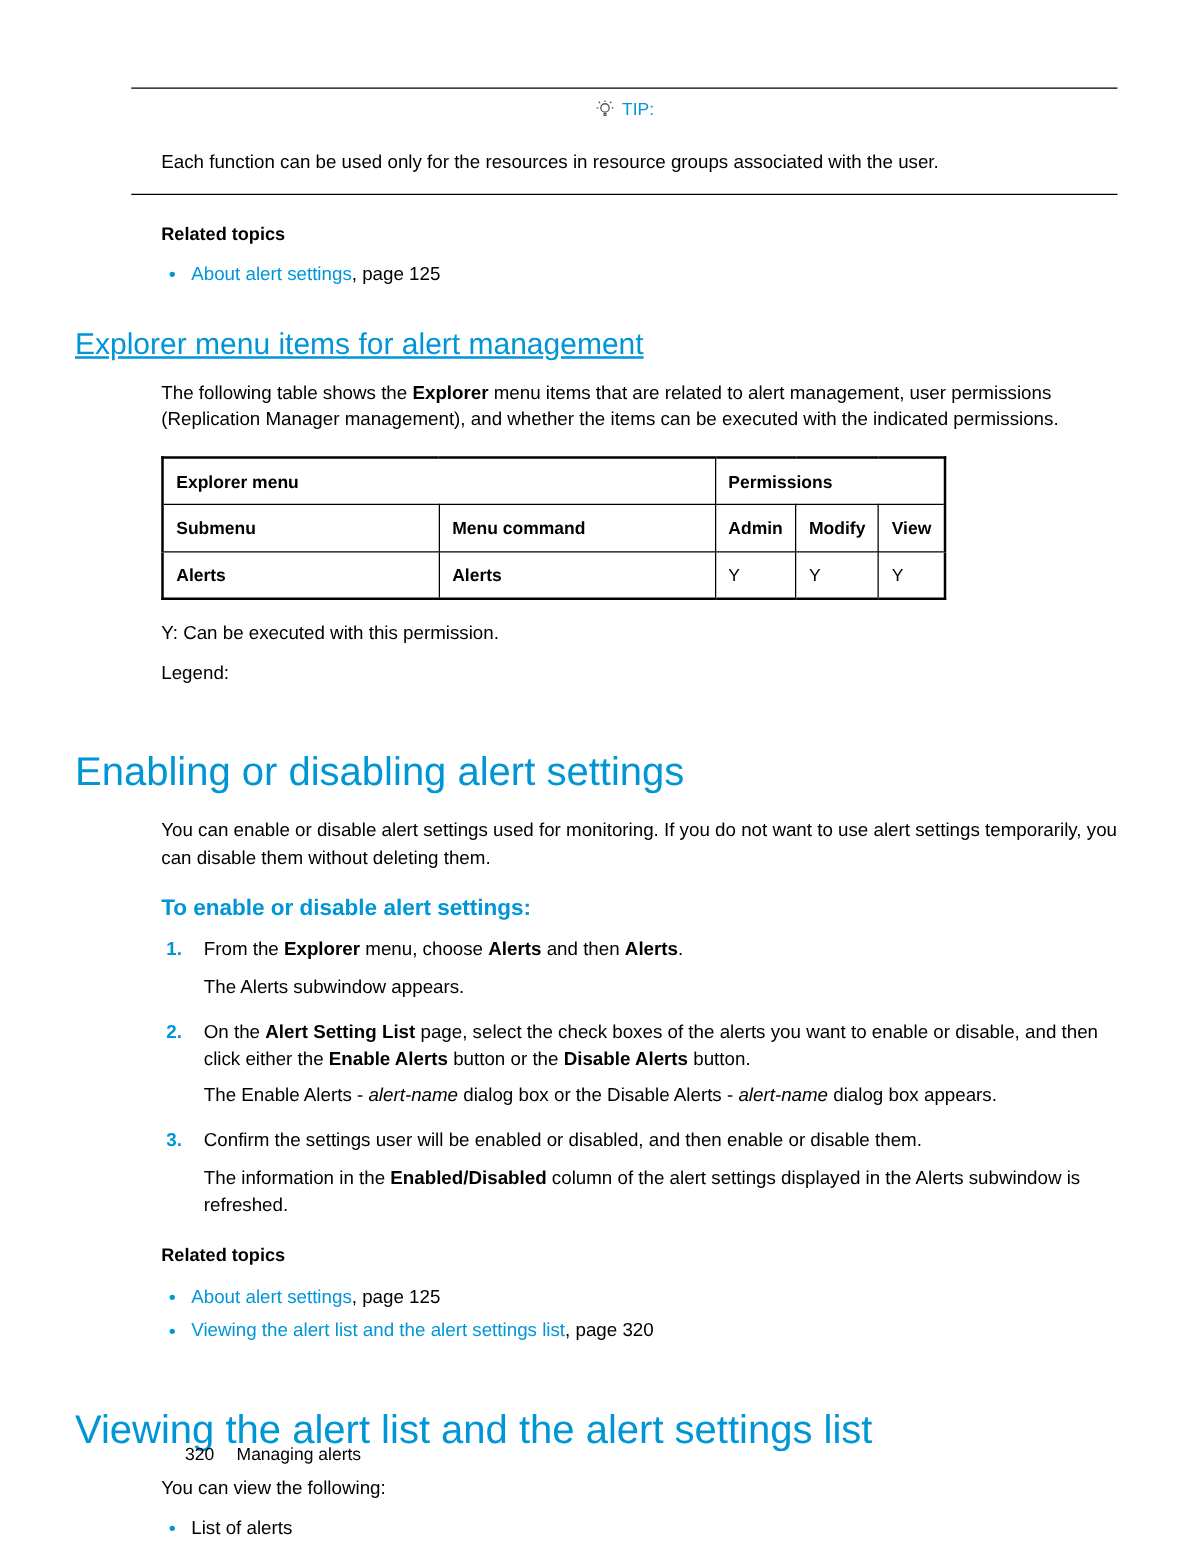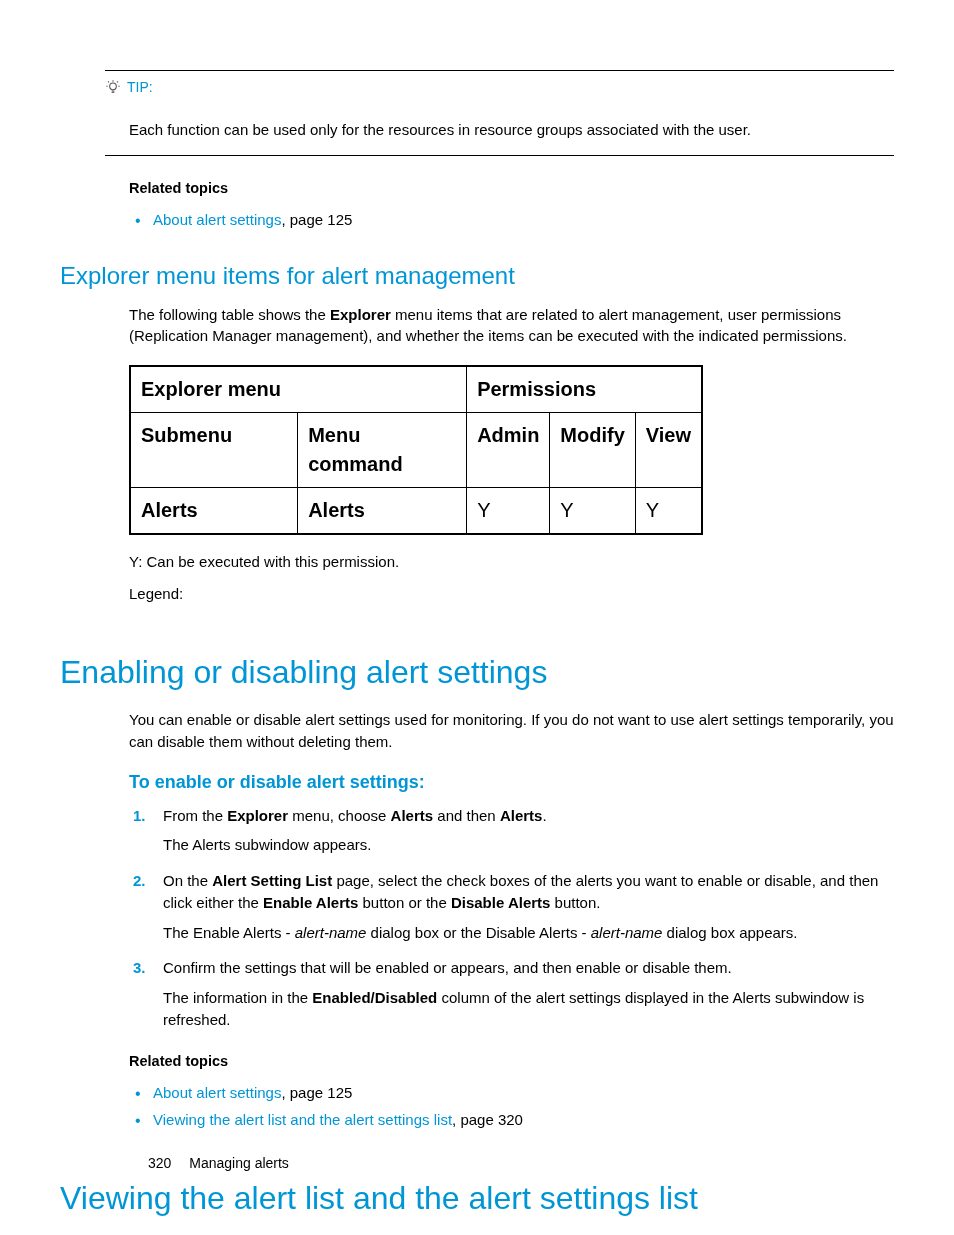--- a/index.html
+++ b/index.html
@@ -23,20 +23,21 @@
     border-bottom: 1px solid #000;
     margin-left: 45px;
     padding: 6px 0 14px 0;
   }
   .tip-head {
     display: flex;
     align-items: center;
     gap: 6px;
     color: #0096d6;
     font-size: 14px;
+    justify-content: center;
   }
   .tip-head svg { flex: none; }
   .tip-body {
     margin-left: 24px;
     margin-top: 22px;
   }
   .related-topics {
     margin-left: 69px;
     margin-top: 22px;
   }
@@ -64,39 +65,40 @@
   }
   a.doclink {
     color: #0096d6;
     text-decoration: none;
   }
   .h3 {
     color: #0096d6;
     font-size: 24px;
     font-weight: normal;
     margin: 28px 0 10px 0;
+    text-decoration: underline;
   }
   .h1 {
     color: #0096d6;
     font-size: 32px;
     font-weight: normal;
     margin: 44px 0 14px 0;
   }
   .body-indent {
     margin-left: 69px;
   }
   .body-indent p { margin: 8px 0; }
   .bold { font-weight: bold; }
   .italic { font-style: italic; }
   table.perm {
     border-collapse: collapse;
-    width: 574px;
+    width: 628px;
     margin-left: 69px;
     margin-top: 18px;
-    font-size: 20px;
+    font-size: 14px;
   }
   table.perm th, table.perm td {
     border: 1px solid #000;
     padding: 8px 10px;
     text-align: left;
     vertical-align: top;
   }
   table.perm .outer-top th { border-top: 2px solid #000; }
   table.perm .outer-bottom td { border-bottom: 2px solid #000; }
   table.perm th:first-child, table.perm td:first-child { border-left: 2px solid #000; }
@@ -217,21 +219,21 @@
         <span>From the </span><span class="bold">Explorer</span><span> menu, choose </span><span class="bold">Alerts</span><span> and then </span><span class="bold">Alerts</span><span>.</span>
         <p>The Alerts subwindow appears.</p>
       </li>
       <li>
         <span>On the </span><span class="bold">Alert Setting List</span><span> page, select the check boxes of the alerts you want to enable or disable, and then click either the </span><span class="bold">Enable Alerts</span><span> button or the </span><span class="bold">Disable Alerts</span><span> button.</span>
         <p>
           <span>The Enable Alerts - </span><span class="italic">alert-name</span><span> dialog box or the Disable Alerts - </span><span class="italic">alert-name</span><span> dialog box appears.</span>
         </p>
       </li>
       <li>
-        <span>Confirm the settings that will be enabled or appears, and then enable or disable them.</span>
+        <span>Confirm the settings user will be enabled or disabled, and then enable or disable them.</span>
         <p>
           <span>The information in the </span><span class="bold">Enabled/Disabled</span><span> column of the alert settings displayed in the Alerts subwindow is refreshed.</span>
         </p>
       </li>
     </ol>
 
     <div class="rt-heading" style="margin-top:20px">Related topics</div>
     <ul class="bullets">
       <li>
         <a class="doclink">About alert settings</a><span>, page 125</span>

